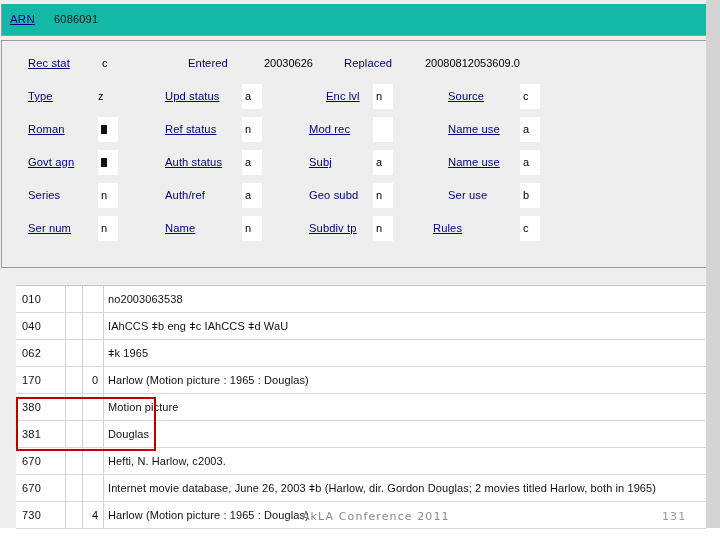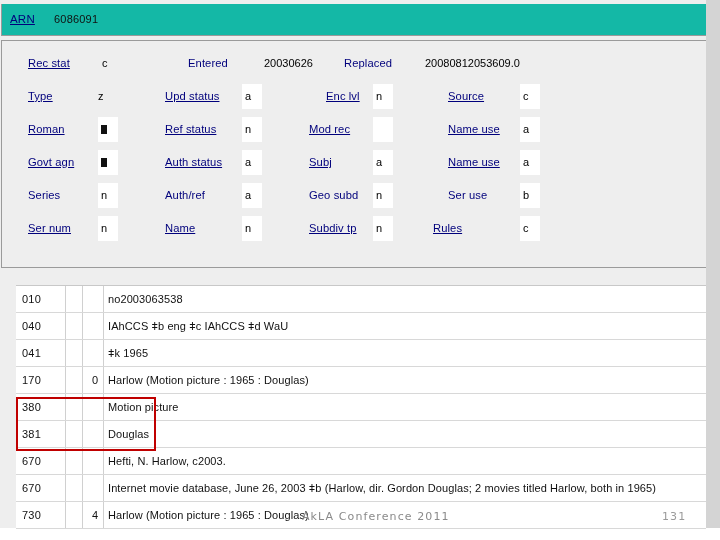--- a/index.html
+++ b/index.html
@@ -340,21 +340,21 @@
           <div class="vf-sep-c"></div>
           <span class="vf-tag">040</span>
           <span class="vf-ind1"></span>
           <span class="vf-ind2"></span>
           <span class="vf-data">IAhCCS ǂb eng ǂc IAhCCS ǂd WaU</span>
         </div>
         <div class="vf-row">
           <div class="vf-sep-a"></div>
           <div class="vf-sep-b"></div>
           <div class="vf-sep-c"></div>
-          <span class="vf-tag">041</span>
+          <span class="vf-tag">062</span>
           <span class="vf-ind1"></span>
           <span class="vf-ind2"></span>
           <span class="vf-data">ǂk 1965</span>
         </div>
         <div class="vf-row">
           <div class="vf-sep-a"></div>
           <div class="vf-sep-b"></div>
           <div class="vf-sep-c"></div>
           <span class="vf-tag">170</span>
           <span class="vf-ind1"></span>

